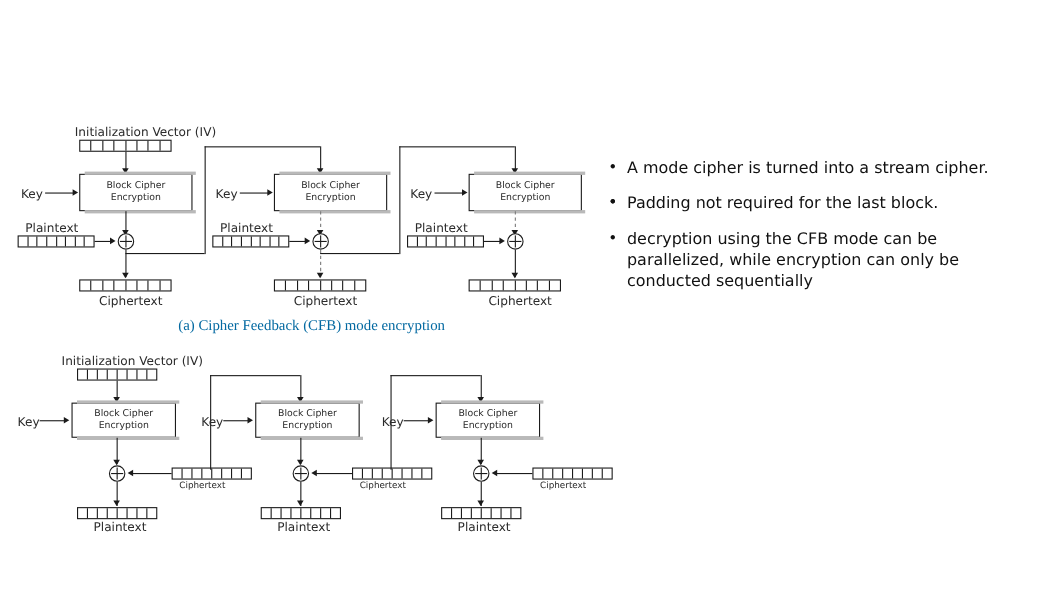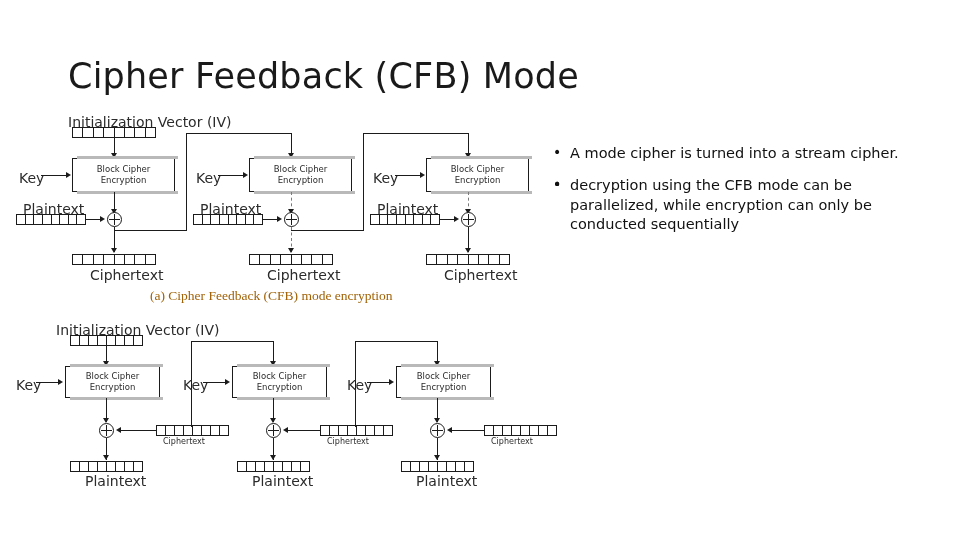--- a/index.html
+++ b/index.html
@@ -61,21 +61,21 @@
   .reg i{
     display:block;
     flex:1 1 0;
     border-right:1px solid #1b1b1b;
   }
   .reg i:last-child{border-right:none;}
 
   
   .lbl{
     position:absolute;
-    font-size:14px;
+    font-size:11px;
     color:#2b2b2b;
     white-space:nowrap;
     font-family:"DejaVu Sans", sans-serif;
   }
   .lbl.sm{font-size:8px;}
 
   
   .cipherbox{
     position:absolute;
     border:1px solid #1b1b1b;
@@ -127,43 +127,44 @@
     content:"";position:absolute;background:#1b1b1b;
   }
   .xor::before{left:50%;top:1px;bottom:1px;width:1px;margin-left:-.5px;}
   .xor::after{top:50%;left:1px;right:1px;height:1px;margin-top:-.5px;}
 
   
   .caption{
     position:absolute;
     font-family:"Liberation Serif", serif;
     font-size:13.5px;
-    color:#a16207;
+    color:#0369a1;
     white-space:nowrap;
+    margin-left:12px;
   }
   #caption-encryption{left:150px;top:288px;}
   #caption-decryption{left:150px;top:488px;}
 </style>
 </head>
 <body>
 
 <div class="slide">
 
-  <div id="slide-title">Cipher Feedback (CFB) Mode</div>
 
   <div id="bullet-list">
     <div class="bullet">
       <span class="dot">•</span>
       <span>A mode cipher is turned into a stream cipher.</span>
     </div>
     <div class="bullet">
       <span class="dot">•</span>
     </div>
     <div class="bullet">
       <span class="dot">•</span>
+      <span>Padding not required for the last block.</span>
     </div>
     <div class="bullet">
       <span class="dot">•</span>
       <span>decryption using the CFB mode can be parallelized, while encryption can only be conducted sequentially</span>
     </div>
   </div>
 
   <div class="diagram" id="diagram-encryption">
 
     <div class="lbl" style="left:60px;top:2px;">Initialization Vector (IV)</div>

